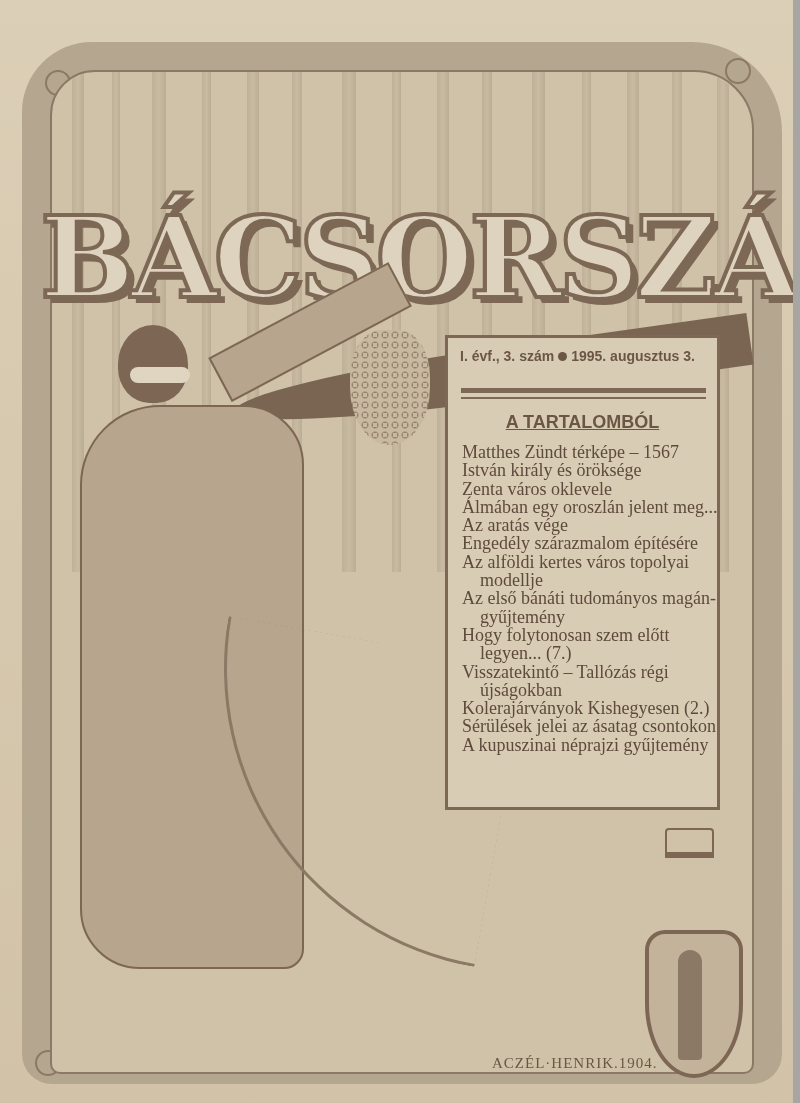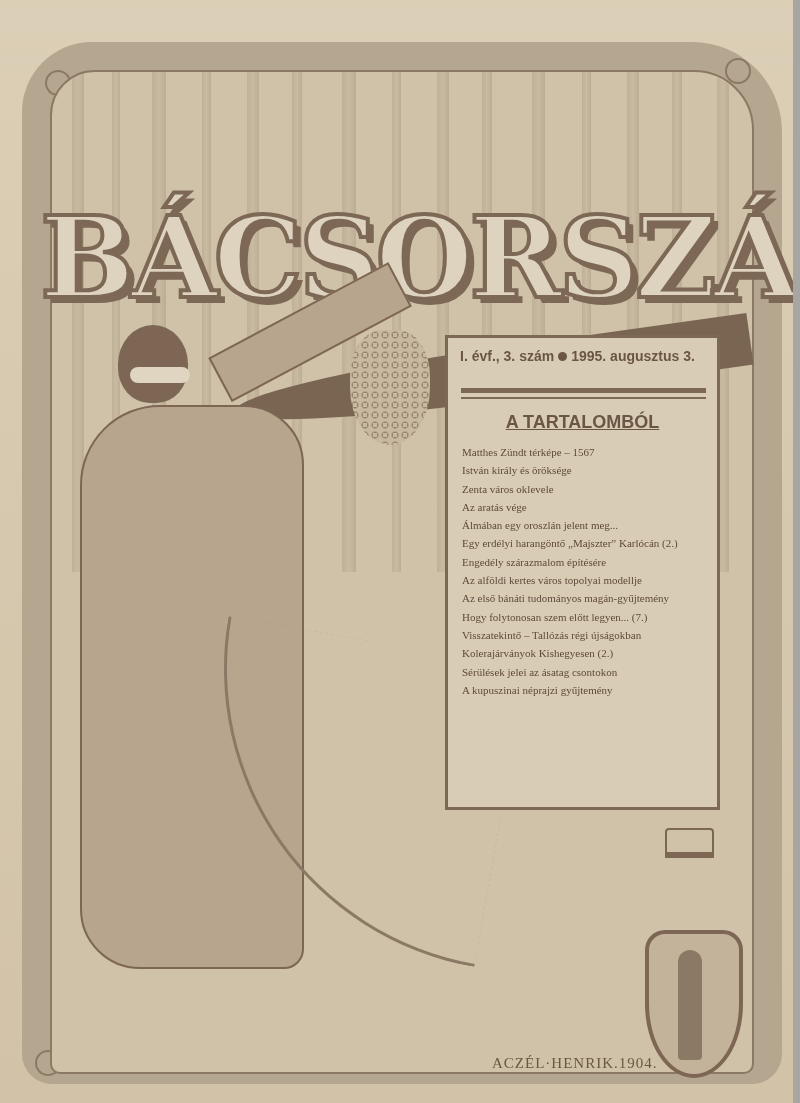--- a/index.html
+++ b/index.html
@@ -20,21 +20,21 @@
   .figure .body{position:absolute;left:10px;top:80px;width:220px;height:560px;background:#b7a58d;border-radius:80px 60px 20px 60px;border:2px solid #7d6654;}
   .figure .arm{position:absolute;left:150px;top:30px;width:200px;height:46px;background:#b7a58d;border:2px solid #7d6654;transform:rotate(-28deg);transform-origin:left;}
   .grapes{position:absolute;left:350px;top:330px;width:80px;height:115px;background:radial-gradient(circle,#c8b9a0 30%,#8c7965 32%,#c8b9a0 60%);background-size:10px 10px;border-radius:40% 40% 50% 50%;}
   .veil{position:absolute;left:200px;top:640px;width:300px;height:300px;border-left:3px solid #8c7965;border-bottom:3px solid #8c7965;border-radius:0 0 0 100%;transform:rotate(10deg);}
   .toc{position:absolute;left:445px;top:335px;width:275px;height:475px;background:#d9ccb4;border:3px solid #7d6856;box-sizing:border-box;}
   .issue{position:absolute;left:12px;top:10px;font-family:"Liberation Sans",sans-serif;font-weight:bold;font-size:14px;color:#6b5646;white-space:nowrap;}
   .issue .dot{display:inline-block;width:9px;height:9px;background:#6b5646;border-radius:50%;margin:0 4px 1px 4px;vertical-align:middle;}
   .rule-thick{position:absolute;left:13px;top:50px;width:245px;height:5px;background:#7d6856;}
   .rule-thin{position:absolute;left:13px;top:59px;width:245px;height:2px;background:#7d6856;}
   .toc-head{position:absolute;left:0;top:74px;width:100%;text-align:center;font-family:"Liberation Sans",sans-serif;font-weight:bold;font-size:18px;color:#6b5646;text-decoration:underline;}
-  .toc-list{position:absolute;left:14px;top:105px;width:260px;margin:0;padding:0;list-style:none;font-size:11px;line-height:18.3px;color:#5e4a3c;}
+  .toc-list{position:absolute;left:14px;top:105px;width:260px;margin:0;padding:0;list-style:none;font-size:18px;line-height:18.3px;color:#5e4a3c;}
   .toc-list li{padding-left:18px;text-indent:-18px;}
   .crest{position:absolute;left:640px;top:820px;width:100px;height:255px;}
   .crest .crown{position:absolute;left:25px;top:8px;width:45px;height:22px;border:2px solid #7d6654;border-bottom:6px solid #7d6654;border-radius:4px 4px 0 0;}
   .crest .shield{position:absolute;left:5px;top:110px;width:90px;height:140px;border:4px solid #7d6654;border-radius:20px 20px 50% 50%;background:#c2b39a;}
   .crest .saint{position:absolute;left:38px;top:130px;width:24px;height:110px;background:#8c7965;border-radius:12px 12px 4px 4px;}
   .signature{position:absolute;left:492px;top:1055px;font-family:Liberation Serif, serif;font-size:15px;letter-spacing:1px;color:#6b5646;}
 </style>
 </head>
 <body>
 
@@ -80,23 +80,22 @@
     <div class="issue">
       <span>I. évf., 3. szám</span><span class="dot"></span><span>1995. augusztus 3.</span>
     </div>
     <div class="rule-thick"></div>
     <div class="rule-thin"></div>
     <div class="toc-head">A TARTALOMBÓL</div>
     <ul class="toc-list">
       <li>Matthes Zündt térképe – 1567</li>
       <li>István király és öröksége</li>
       <li>Zenta város oklevele</li>
+      <li>Álmában egy oroszlán jelent meg...</li>
       <li>Az aratás vége</li>
-      <li>Álmában egy oroszlán jelent meg...</li>
-      <li>Egy erdélyi harangöntő „Majszter” Karlócán (2.)</li>
       <li>Engedély szárazmalom építésére</li>
       <li>Az alföldi kertes város topolyai modellje</li>
       <li>Az első bánáti tudományos magán-gyűjtemény</li>
       <li>Hogy folytonosan szem előtt legyen... (7.)</li>
       <li>Visszatekintő – Tallózás régi újságokban</li>
       <li>Kolerajárványok Kishegyesen (2.)</li>
       <li>Sérülések jelei az ásatag csontokon</li>
       <li>A kupuszinai néprajzi gyűjtemény</li>
     </ul>
   </div>

